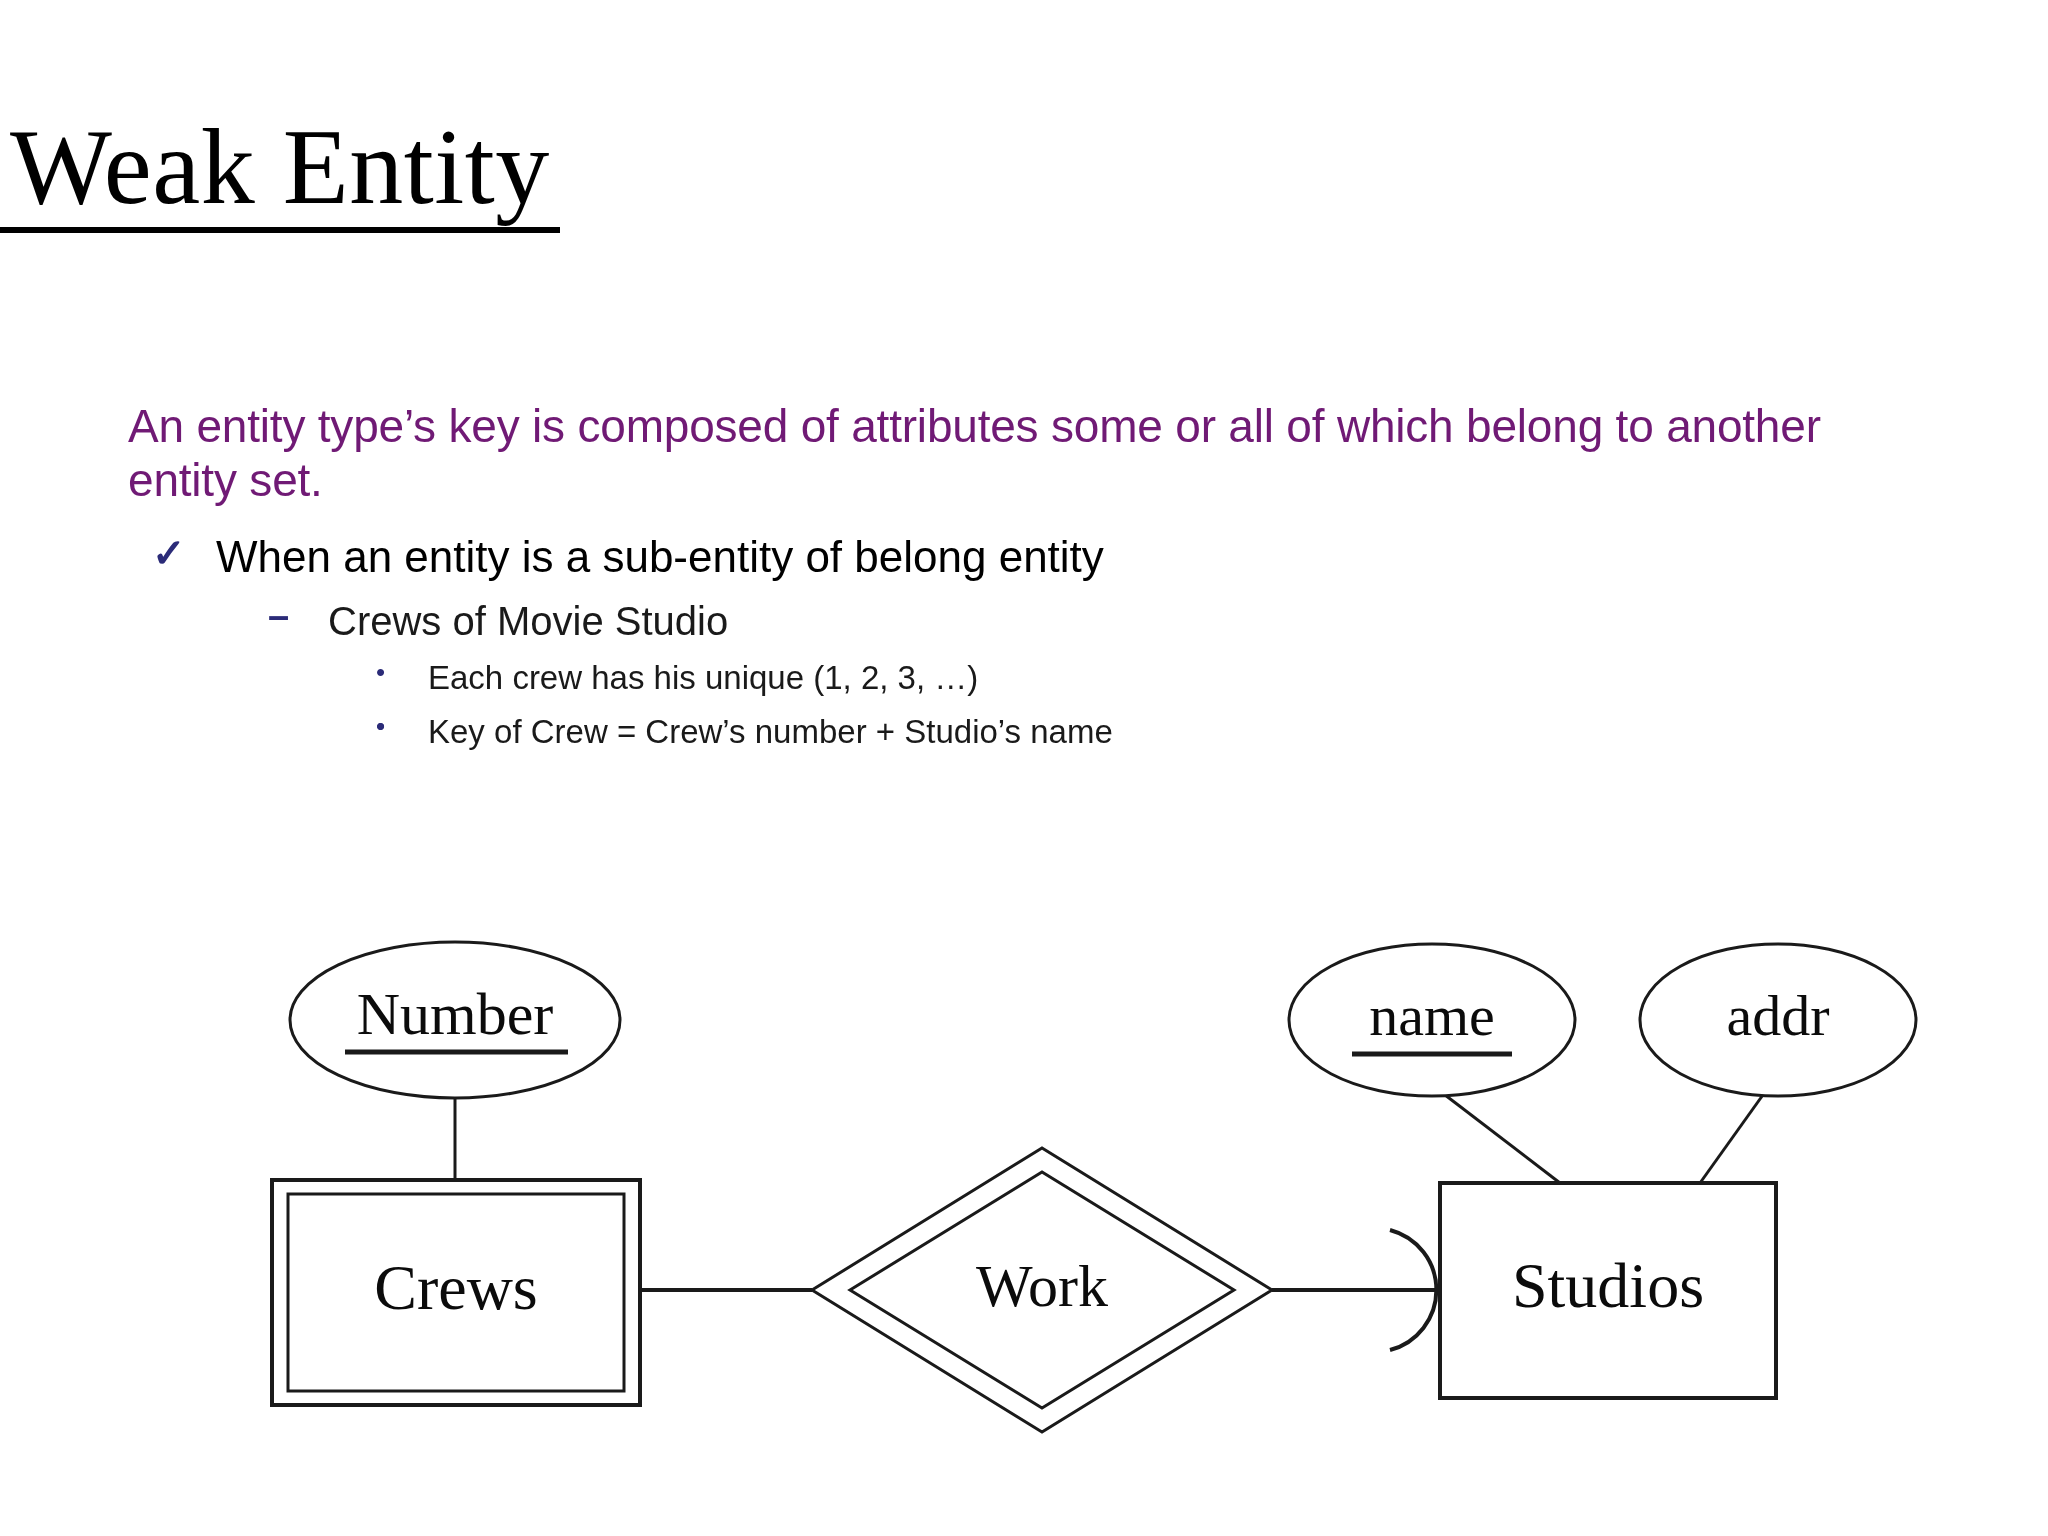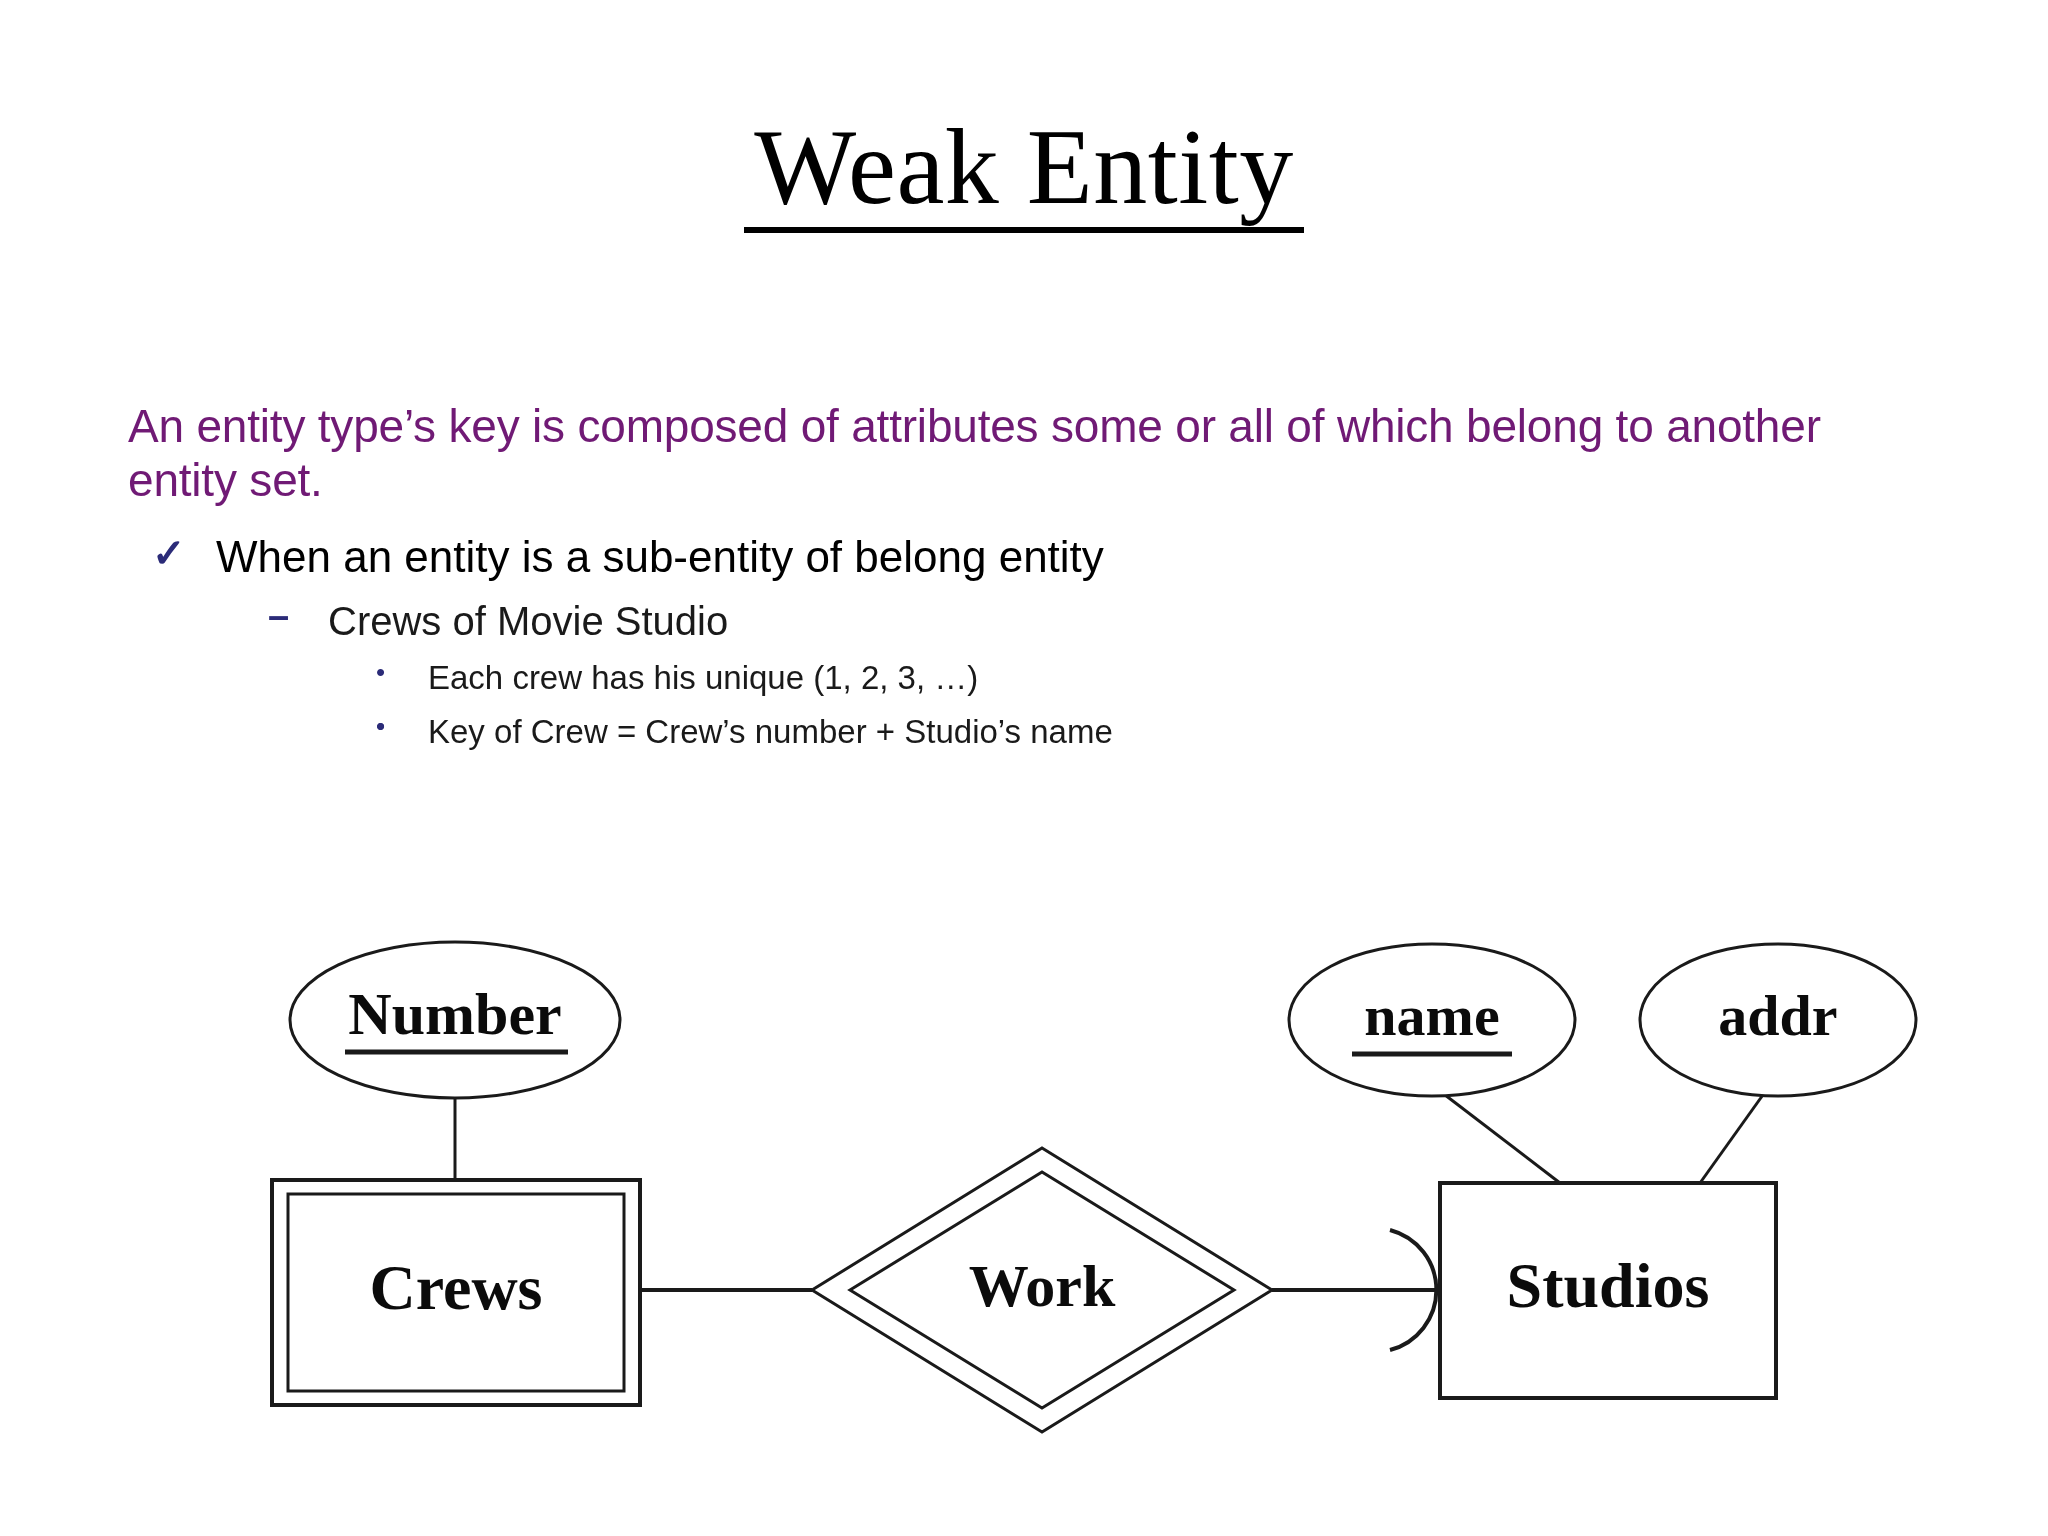--- a/index.html
+++ b/index.html
@@ -16,21 +16,21 @@
     font-family: "Liberation Sans", sans-serif;
     color: #000000;
   }
 
   
   #title {
     position: absolute;
     top: 110px;
     left: 0;
     width: 2048px;
-    text-align: center;
+    text-align: left;
     font-family: "Liberation Serif", serif;
     font-size: 108px;
     line-height: 1.05;
     letter-spacing: 0.5px;
     color: #000000;
   }
   #title .underline-wrap {
     display: inline-block;
     border-bottom: 6px solid #000000;
     padding: 0 10px 4px 10px;
@@ -99,21 +99,20 @@
     line-height: 1;
   }
 
   
   #er-diagram {
     position: absolute;
     left: 0;
     top: 930px;
     width: 1949px;
     height: 520px;
-    font-weight: bold;
   }
   #er-svg { display: block; }
 
   .er-label {
     font-family: "Liberation Serif", serif;
     fill: #0b0b0b;
     text-anchor: middle;
     dominant-baseline: middle;
   }
   .er-shape {

